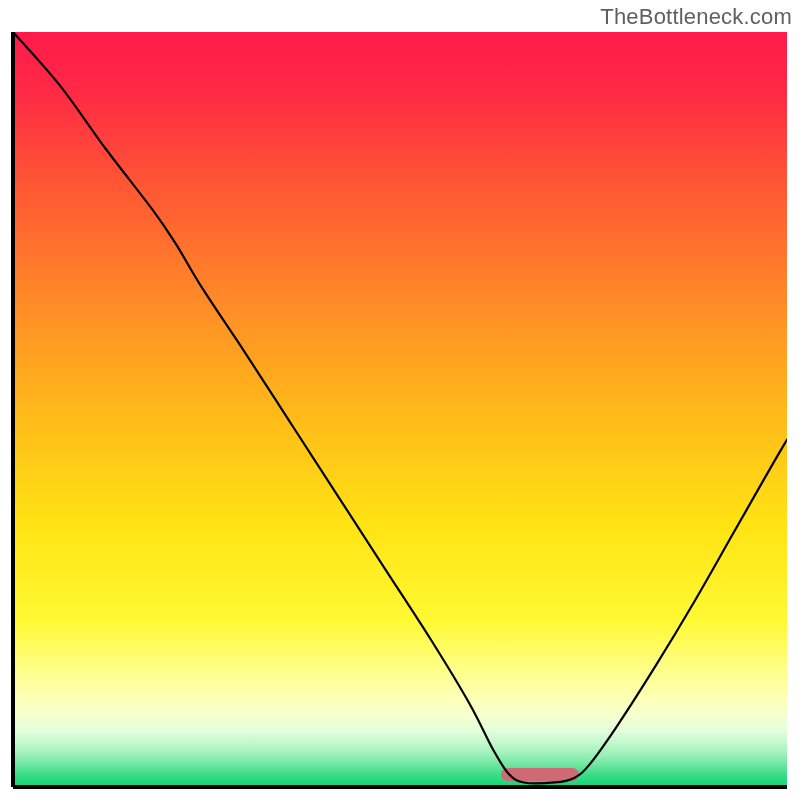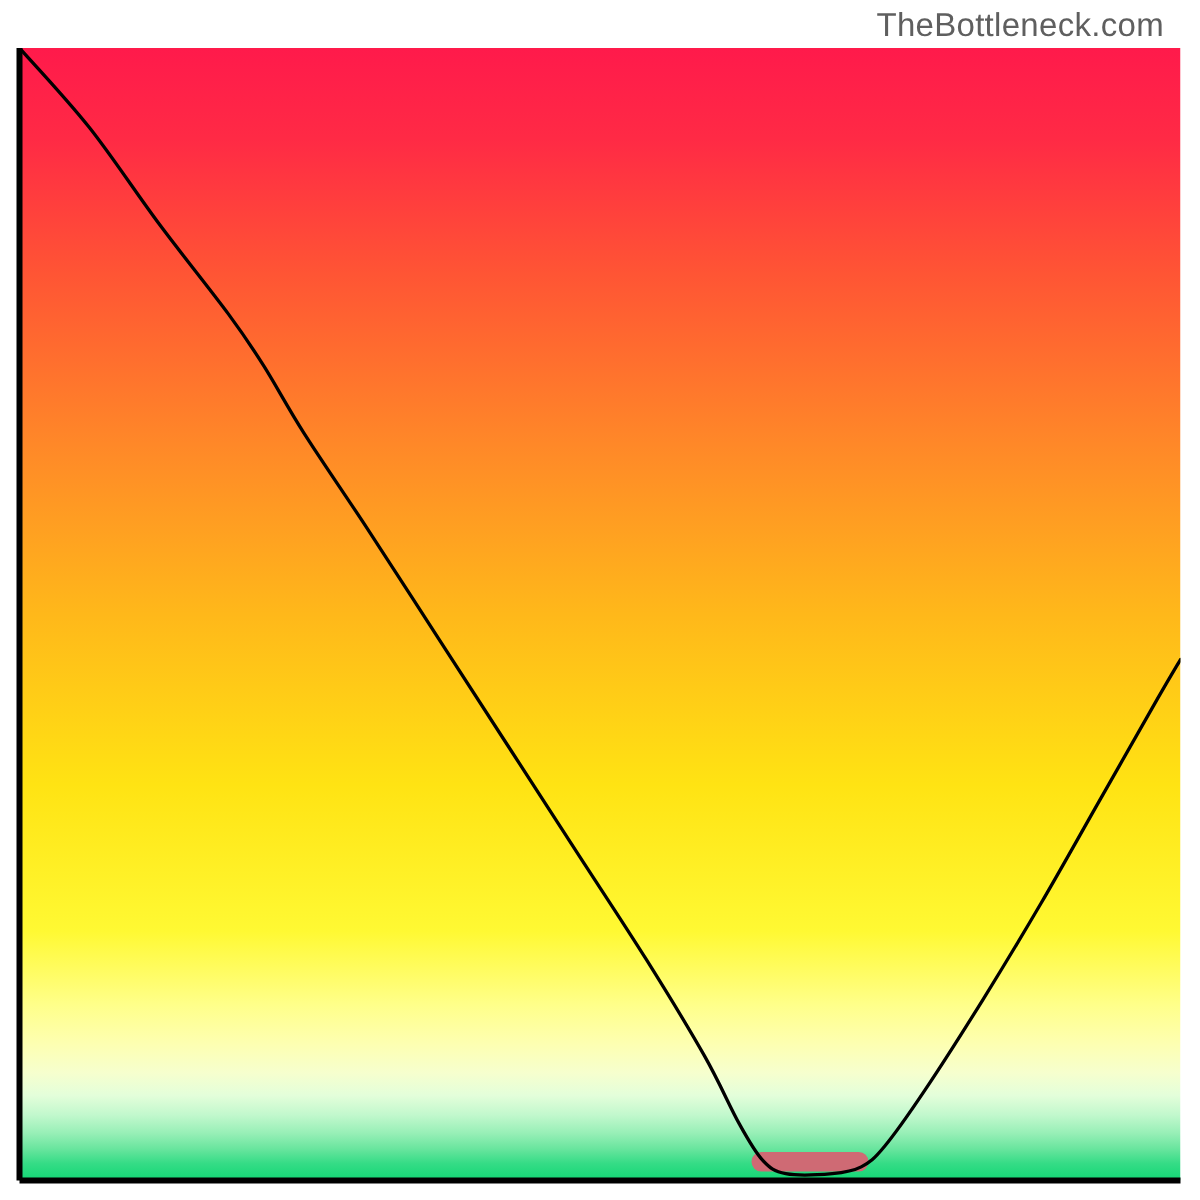--- a/index.html
+++ b/index.html
@@ -12,21 +12,21 @@
     overflow: hidden;
   }
   .stage {
     position: relative;
     width: 800px;
     height: 800px;
   }
   .watermark {
     position: absolute;
     top: 4px;
-    right: 24px;
+    right: 8px;
     font-size: 22px;
     font-weight: 500;
     color: #5f5f5f;
     letter-spacing: 0.2px;
     user-select: none;
   }
   .plot {
     position: absolute;
     left: 13px;
     top: 32px;

